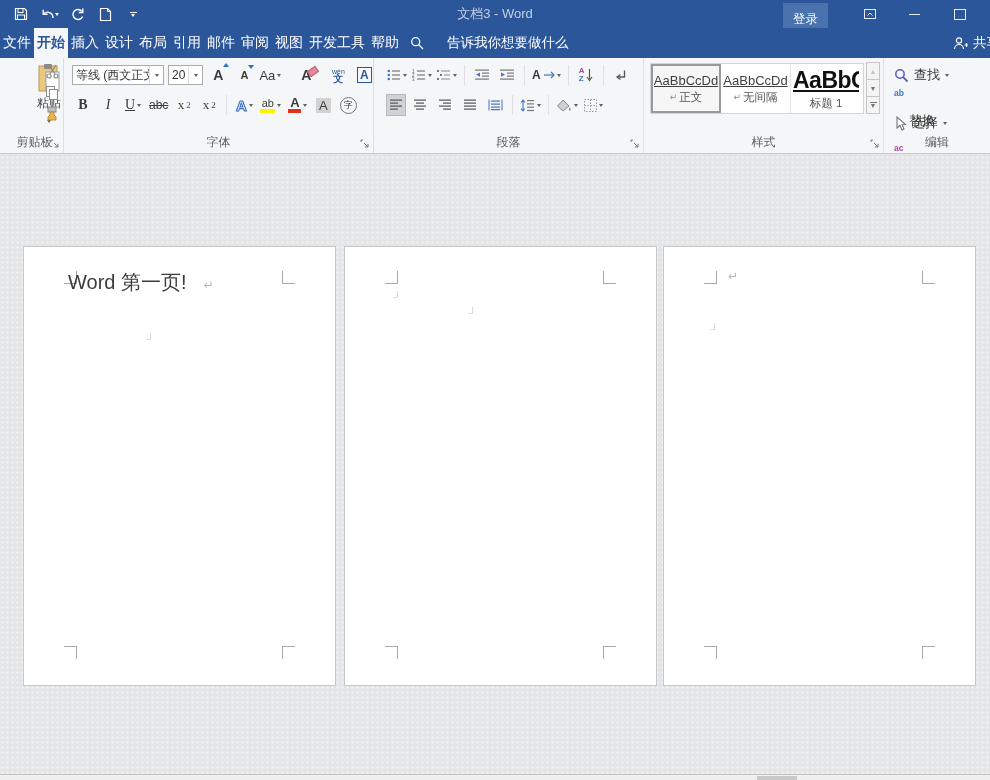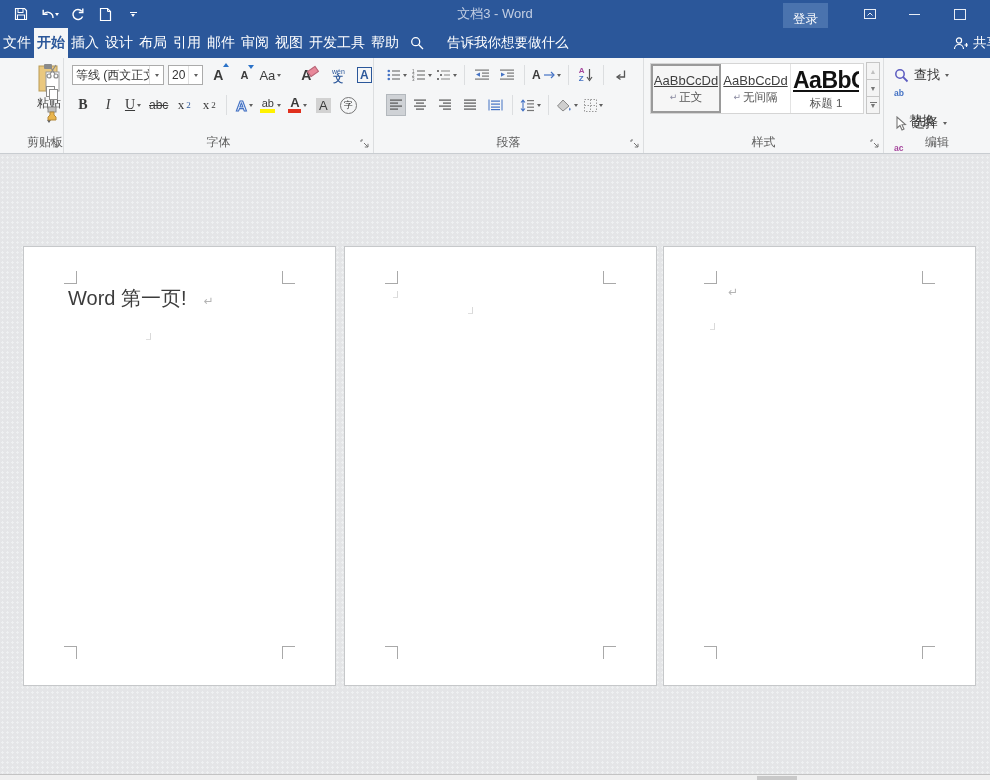--- a/index.html
+++ b/index.html
@@ -88,21 +88,21 @@
   .replace-ic .t{color:#4472c4;} .replace-ic .b{color:#a6489d;margin-top:48px;}
   
   .docarea{position:absolute;left:0;top:155px;width:990px;height:619px;background:#e4e5e7;
        background-image:radial-gradient(circle,#eef0f1 1px,transparent 1.2px);background-size:5px 5px;}
   .page{position:absolute;top:91px;width:313px;height:440px;background:#fff;border:1px solid #c6c8ca;box-sizing:border-box;}
   .cm{position:absolute;width:12px;height:12px;}
   .cm-tl{top:24px;left:40px;border-right:1px solid #a9a9a9;border-bottom:1px solid #a9a9a9;}
   .cm-tr{top:24px;right:40px;border-left:1px solid #a9a9a9;border-bottom:1px solid #a9a9a9;}
   .cm-bl{bottom:26px;left:40px;border-right:1px solid #a9a9a9;border-top:1px solid #a9a9a9;}
   .cm-br{bottom:26px;right:40px;border-left:1px solid #a9a9a9;border-top:1px solid #a9a9a9;}
-  .page-text{position:absolute;top:38px;font-size:20px;color:#3c3c3c;white-space:nowrap;display:flex;align-items:baseline;gap:17px;}
+  .page-text{position:absolute;top:22px;font-size:20px;color:#3c3c3c;white-space:nowrap;display:flex;align-items:baseline;gap:17px;}
   .pmark{font-size:12px;color:#b5b5b5;}
   .faint{position:absolute;width:4px;height:6px;border-right:1px solid #d0d0d0;border-bottom:1px solid #d8d8d8;opacity:.8;}
   
   .statusbar{position:absolute;left:0;top:774px;width:990px;height:6px;background:#f0f0f0;border-top:1px solid #c3c3c3;box-sizing:border-box;}
   .status-chip{position:absolute;left:757px;top:1px;width:40px;height:5px;background:#c9c9c9;}
   svg{display:block;}
 </style>
 </head>
 <body>
 
@@ -232,21 +232,21 @@
               <rect x="4.5" y="4.5" width="8" height="10" fill="#fff" stroke="#8a8a8a"></rect>
             </svg>
         </span>
         <span>
           <svg width="14" height="15" viewBox="0 0 14 15">
               <rect x="3" y="1" width="8" height="5" fill="#bfbfbf" stroke="#8a8a8a"></rect>
               <path d="M5 6 h4 v3 l2 2 v3 h-8 v-3 l2 -2 z" fill="#e9b54d" stroke="#b5893a"></path>
             </svg>
         </span>
       </div>
-      <div class="glabel" style="text-align:right;padding-left:6px;">剪贴板</div>
+      <div class="glabel" style="text-align:center;padding-left:6px;">剪贴板</div>
       <span class="launcher">
         <svg width="10" height="10" viewBox="0 0 10 10">
             <path d="M1 3 V1 H3" fill="none" stroke="#767676"></path>
             <path d="M4 4 L8 8 M8 4.8 V8 H4.8" fill="none" stroke="#767676"></path>
           </svg>
       </span>
     </div>
 
     <div class="rgroup" style="left:64px;width:310px;">
       <div class="row" style="top:6px;gap:4px;">

